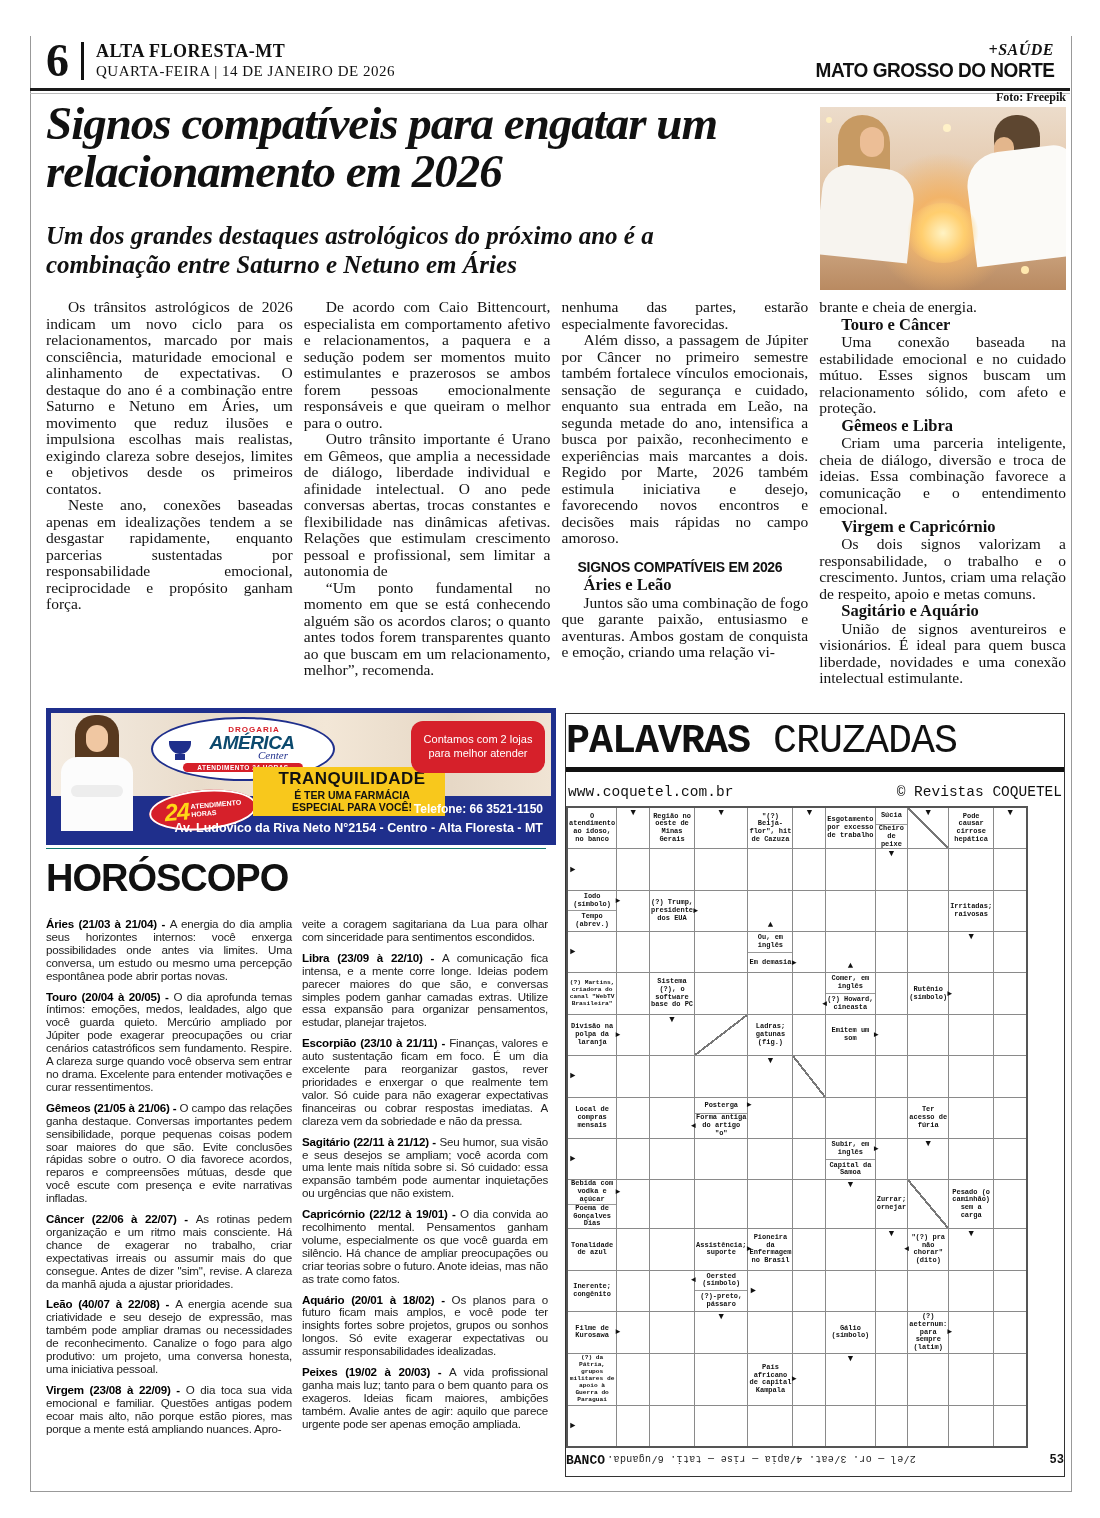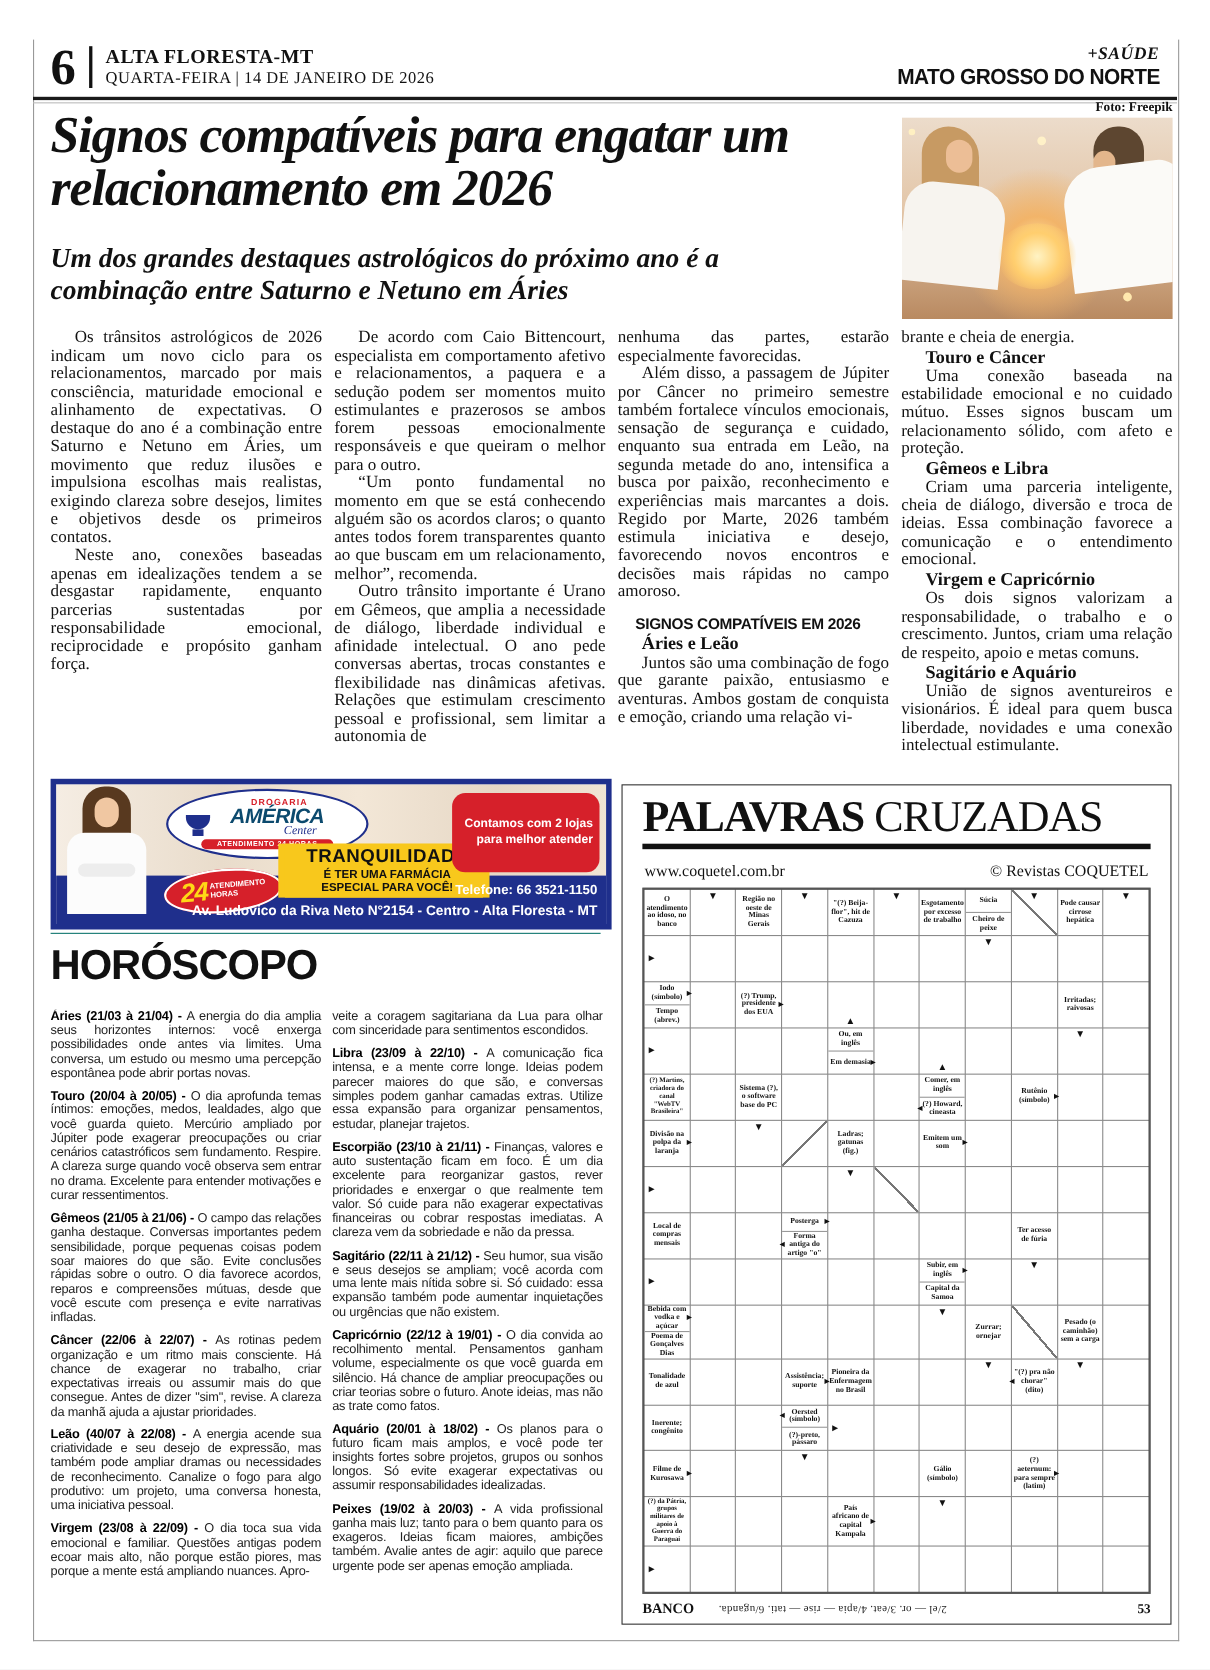--- a/index.html
+++ b/index.html
@@ -80,37 +80,37 @@
   .ad-24{position:absolute;left:98px;bottom:10px;width:108px;height:40px;background:#d6202a;border-radius:50%;
          transform:rotate(-5deg);box-shadow:0 0 0 2px #fff inset;display:flex;align-items:center;justify-content:center;gap:2px;}
   .ad-24-num{font-size:24px;font-weight:bold;font-style:italic;color:#ffd816;letter-spacing:-1px;}
   .ad-24-txt{color:#fff;font-size:7px;font-weight:bold;line-height:1.1;text-align:left;}
   .ad-yellow{position:absolute;left:208px;bottom:24px;width:178px;background:#f8c81c;text-align:center;
              padding:3px 4px;box-shadow:-6px 0 0 #f8c81c;}
   .ad-y1{font-size:17px;font-weight:bold;letter-spacing:.5px;line-height:1;}
   .ad-y2{font-size:10.5px;font-weight:bold;margin-top:2px;}
   .ad-y3{font-size:10.5px;font-weight:bold;}
   .ad-pill{position:absolute;right:6px;top:8px;width:122px;background:#d6202a;color:#fff;border-radius:12px;
-           font-size:11px;font-weight:bold;text-align:right;padding:22px 6px;line-height:1.25;}
+           font-size:11px;font-weight:normal;text-align:center;padding:12px 6px;line-height:1.25;}
   .ad-phone{position:absolute;right:8px;bottom:24px;color:#fff;font-size:12px;font-weight:bold;}
   .ad-address{position:absolute;right:8px;bottom:5px;color:#fff;font-size:12.5px;font-weight:bold;}
 
   
   .horo{position:absolute;left:46px;top:848px;width:500px;border-top:1px solid #0f766e;}
   .horo-title{margin:8px 0 0;font-family:"Liberation Sans",sans-serif;font-size:38px;font-weight:bold;
               letter-spacing:-1px;}
   .h-cols{position:absolute;left:46px;top:918px;width:502px;height:560px;display:flex;gap:10px;overflow:hidden;}
   .h-col{flex:1;font-family:"Liberation Sans",sans-serif;font-size:11.6px;line-height:12.9px;
          text-align:justify;letter-spacing:-.2px;color:#222;}
   .h-entry{margin:0 0 8px;}
   .h-sign{font-weight:bold;color:#000;}
 
   
   .xw{position:absolute;left:565px;top:713px;width:500px;height:764px;border:1px solid #333;
-      font-family:Liberation Serif, serif;box-sizing:border-box;padding:8px 18px;}
+      font-family:Liberation Mono, monospace;box-sizing:border-box;padding:8px 0;}
   .xw-title{font-size:40px;line-height:1;letter-spacing:-1px;color:#111;}
   .xw-title b{font-weight:bold;}
   .xw-title span{font-weight:normal;}
   .xw-titlebar{height:5px;background:#111;margin-top:5px;}
   .xw-meta{display:flex;justify-content:space-between;margin:12px 2px 6px;font-size:14.5px;color:#111;}
   .xw-grid{display:grid;grid-template-columns:repeat(11,1fr);grid-template-rows:repeat(15,1fr);
            width:458px;height:638px;gap:1px;background:#8a8a8a;border:2px solid #555;box-sizing:content-box;}
   .xw-cell{background:#fff;position:relative;display:flex;align-items:center;justify-content:center;
            flex-direction:column;text-align:center;font-size:7px;font-weight:bold;line-height:1.12;
            color:#111;overflow:visible;}
@@ -120,21 +120,21 @@
   .xw-half-top{border-bottom:1px solid #999;}
   .xw-arr{position:absolute;font-size:9px;line-height:1;color:#111;}
   .xw-arr-down{top:1px;left:50%;transform:translateX(-50%);}
   .xw-arr-up{bottom:1px;left:50%;transform:translateX(-50%);}
   .xw-arr-right{left:2px;top:50%;transform:translateY(-50%);}
   .xw-out{position:absolute;font-size:8px;line-height:1;color:#111;z-index:2;}
   .xw-out-right{right:-4px;top:50%;transform:translateY(-50%);}
   .xw-out-left{left:-4px;top:50%;transform:translateY(-50%);}
   .xw-diag-f{background-image:linear-gradient(to top right,rgba(0,0,0,0) calc(50% - 1px),#777 calc(50% - 1px),#777 calc(50% + 1px),rgba(0,0,0,0) calc(50% + 1px));}
   .xw-diag-b{background-image:linear-gradient(to bottom right,rgba(0,0,0,0) calc(50% - 1px),#777 calc(50% - 1px),#777 calc(50% + 1px),rgba(0,0,0,0) calc(50% + 1px));}
-  .xw-banco{display:flex;align-items:center;margin-top:5px;gap:22px;}
+  .xw-banco{display:flex;align-items:flex-start;margin-top:5px;gap:2px;}
   .xw-banco-label{font-size:13px;font-weight:bold;}
   .xw-banco-ans{transform:rotate(180deg);display:inline-block;font-size:10px;color:#222;letter-spacing:.3px;}
   .xw-num{margin-left:auto;font-size:12px;font-weight:bold;}
 </style>
 </head>
 <body>
 
 <div class="page">
   <div class="frame"></div>
 
@@ -170,22 +170,22 @@
     </div>
     <div class="glow"></div>
   </div>
   <div class="art-cols">
       <div class="art-col">
         <p class="art-p">Os trânsitos astrológicos de 2026 indicam um novo ciclo para os relacionamentos, marcado por mais consciência, maturidade emocional e alinhamento de expectativas. O destaque do ano é a combinação entre Saturno e Netuno em Áries, um movimento que reduz ilusões e impulsiona escolhas mais realistas, exigindo clareza sobre desejos, limites e objetivos desde os primeiros contatos.</p>
         <p class="art-p">Neste ano, conexões baseadas apenas em idealizações tendem a se desgastar rapidamente, enquanto parcerias sustentadas por responsabilidade emocional, reciprocidade e propósito ganham força.</p>
       </div>
       <div class="art-col">
         <p class="art-p">De acordo com Caio Bittencourt, especialista em comportamento afetivo e relacionamentos, a paquera e a sedução podem ser momentos muito estimulantes e prazerosos se ambos forem pessoas emocionalmente responsáveis e que queiram o melhor para o outro.</p>
+        <p class="art-p">Outro trânsito importante é Urano em Gêmeos, que amplia a necessidade de diálogo, liberdade individual e afinidade intelectual. O ano pede conversas abertas, trocas constantes e flexibilidade nas dinâmicas afetivas. Relações que estimulam crescimento pessoal e profissional, sem limitar a autonomia de</p>
         <p class="art-p">“Um ponto fundamental no momento em que se está conhecendo alguém são os acordos claros; o quanto antes todos forem transparentes quanto ao que buscam em um relacionamento, melhor”, recomenda.</p>
-        <p class="art-p">Outro trânsito importante é Urano em Gêmeos, que amplia a necessidade de diálogo, liberdade individual e afinidade intelectual. O ano pede conversas abertas, trocas constantes e flexibilidade nas dinâmicas afetivas. Relações que estimulam crescimento pessoal e profissional, sem limitar a autonomia de</p>
       </div>
       <div class="art-col">
         <p class="art-p cont">nenhuma das partes, estarão especialmente favorecidas.</p>
         <p class="art-p">Além disso, a passagem de Júpiter por Câncer no primeiro semestre também fortalece vínculos emocionais, sensação de segurança e cuidado, enquanto sua entrada em Leão, na segunda metade do ano, intensifica a busca por paixão, reconhecimento e experiências mais marcantes a dois. Regido por Marte, 2026 também estimula iniciativa e desejo, favorecendo novos encontros e decisões mais rápidas no campo amoroso.</p>
         <h3 class="art-h1">SIGNOS COMPATÍVEIS EM 2026</h3>
         <h4 class="art-h2">Áries e Leão</h4>
         <p class="art-p">Juntos são uma combinação de fogo que garante paixão, entusiasmo e aventuras. Ambos gostam de conquista e emoção, criando uma relação vi-</p>
       </div>
       <div class="art-col">
         <p class="art-p cont">brante e cheia de energia.</p>

